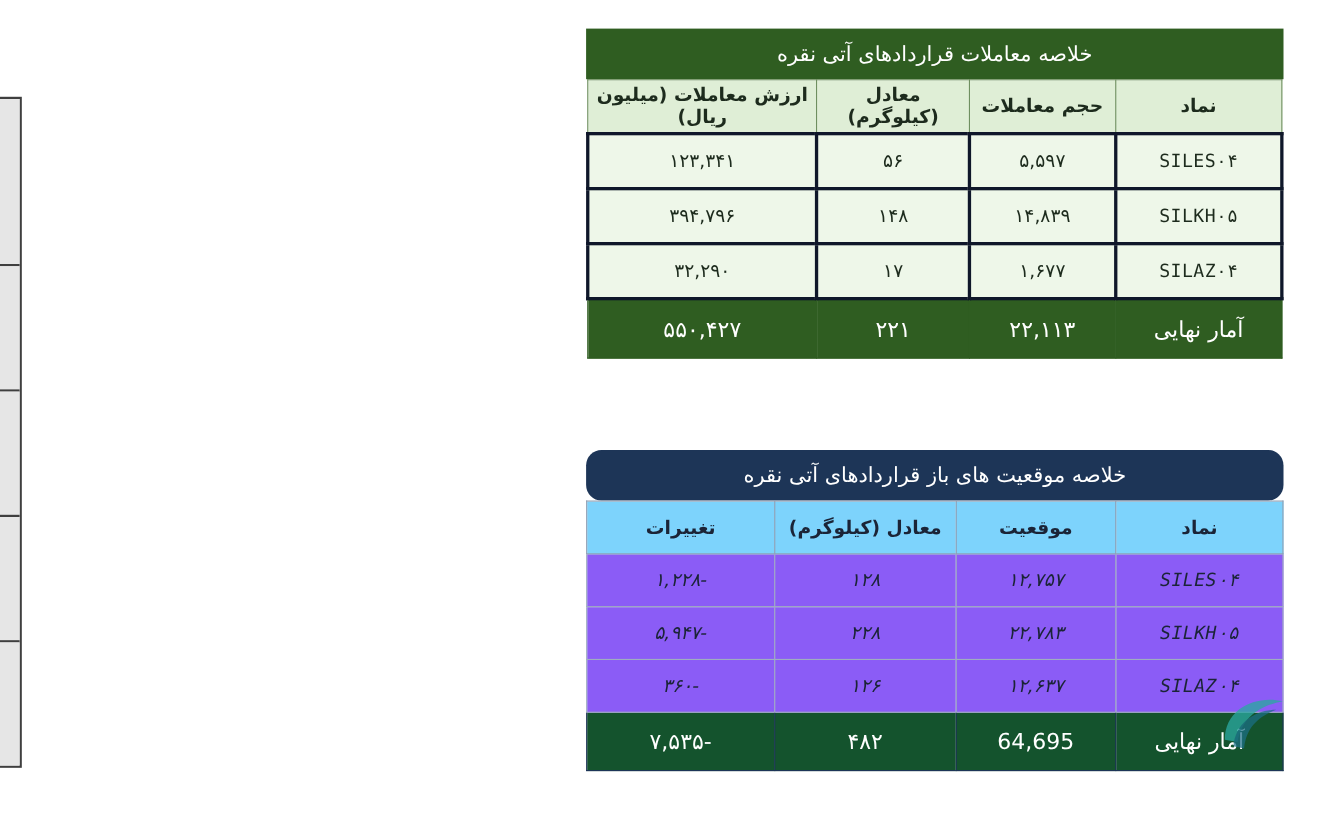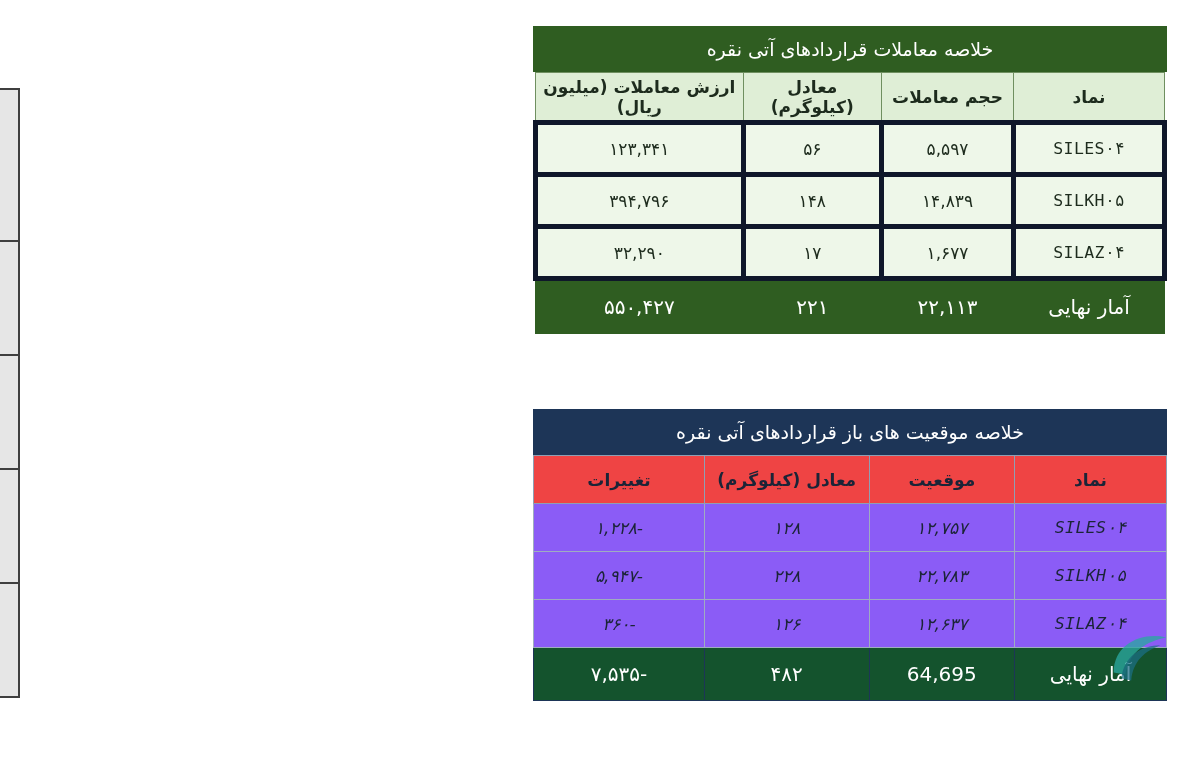--- a/index.html
+++ b/index.html
@@ -93,36 +93,36 @@
   
   .green .rt-title { background: #2f5d21; }
   .green table { border: 1px solid #6f8f60; }
   .green thead th {
     background: #dfeed6;
     border: 1px solid #6f8f60;
     color: #1d2b1d;
   }
   .green tbody td {
     background: #eef7e9;
-    border: 5px solid #0f172a;
+    border: 3px solid #0f172a;
   }
   .green tfoot td {
     background: #2f5d21;
     color: #ffffff;
     font-size: 20px;
     border: 1px solid #2f5d21;
     height: 52px;
   }
 
   
   .blue { top: 409px; }
-  .blue .rt-title { background: #1d3557; }
+  .blue .rt-title { background: #1d3557; border-radius: 14px; }
   .blue table { border: 1px solid #8f9fb4; }
   .blue thead th {
-    background: #ef4444;
+    background: #7dd3fc;
     border: 1px solid #8f9fb4;
     color: #1b2437;
   }
   .blue tbody td {
     background: #8b5cf6;
     border: 1px solid #9fadc0;
     color: #1b2437;
     font-style: italic;
   }
   .blue tfoot td {

